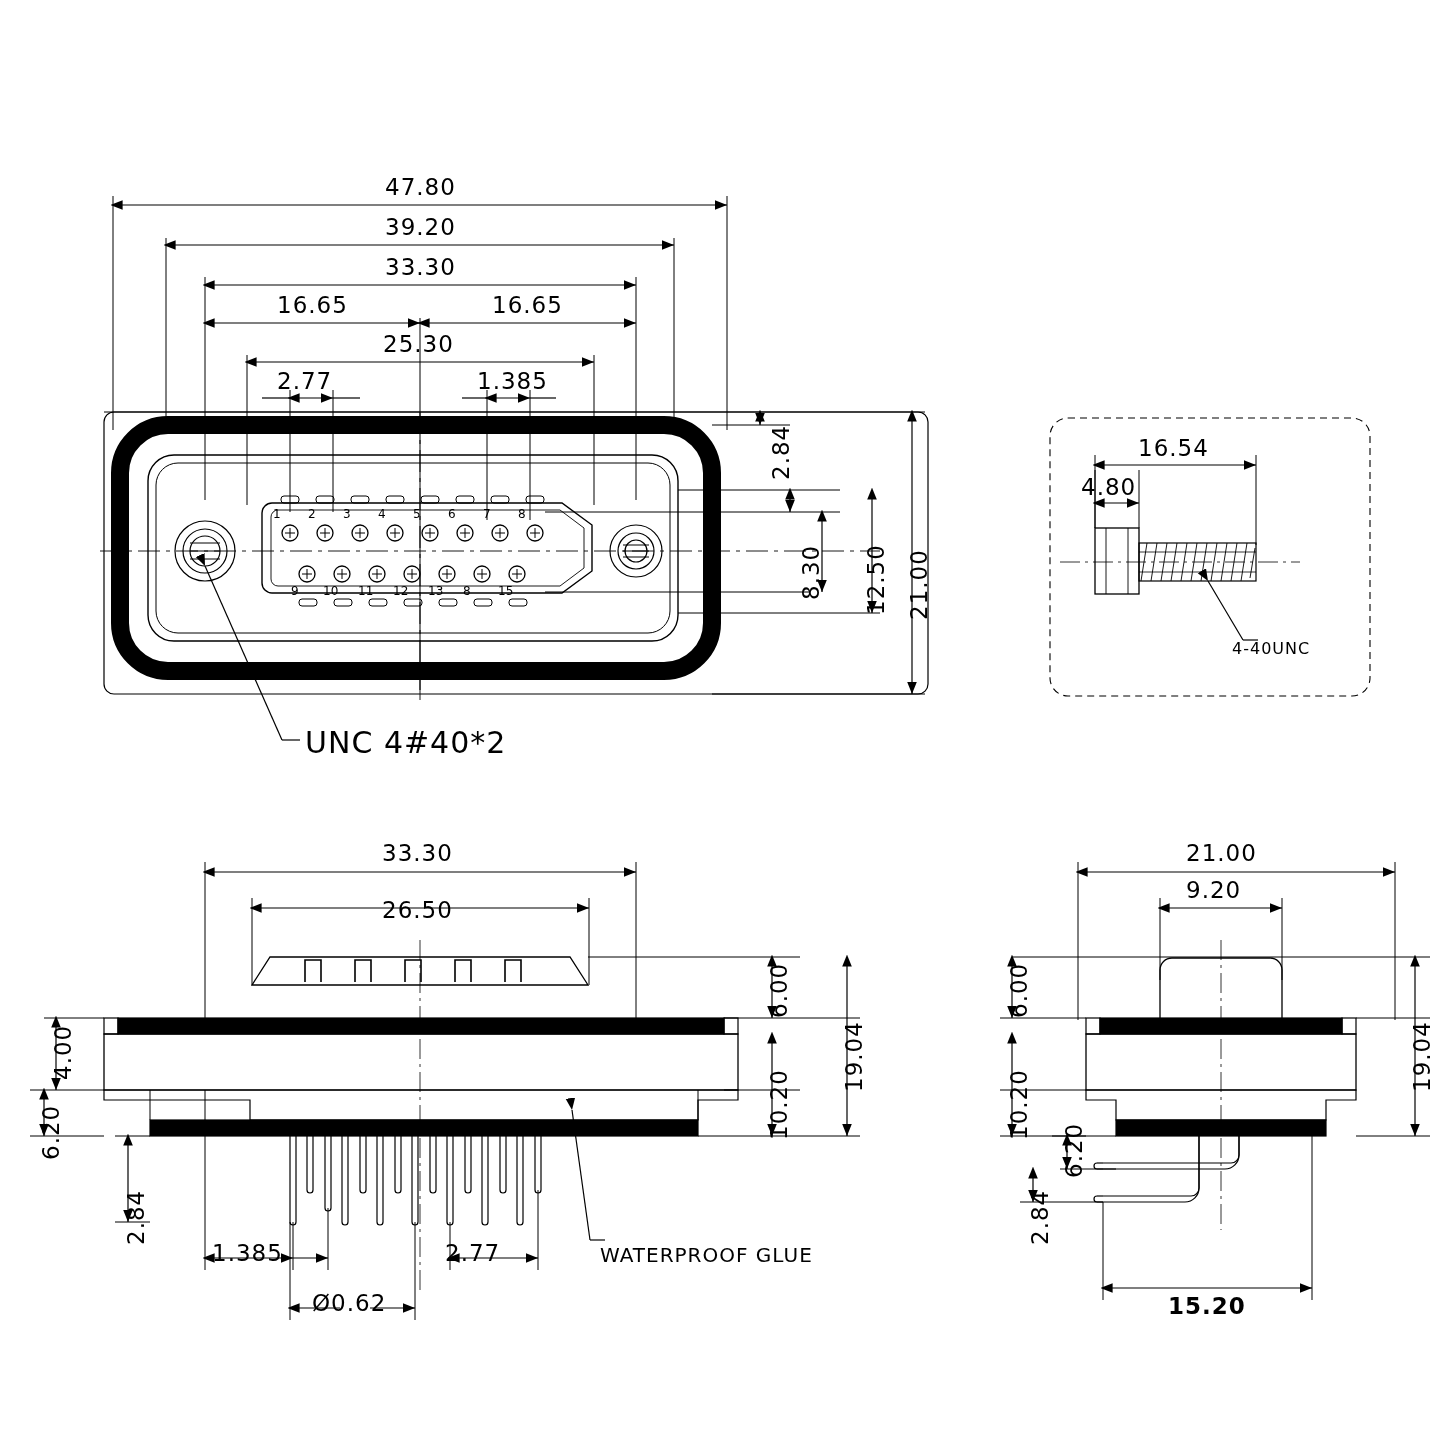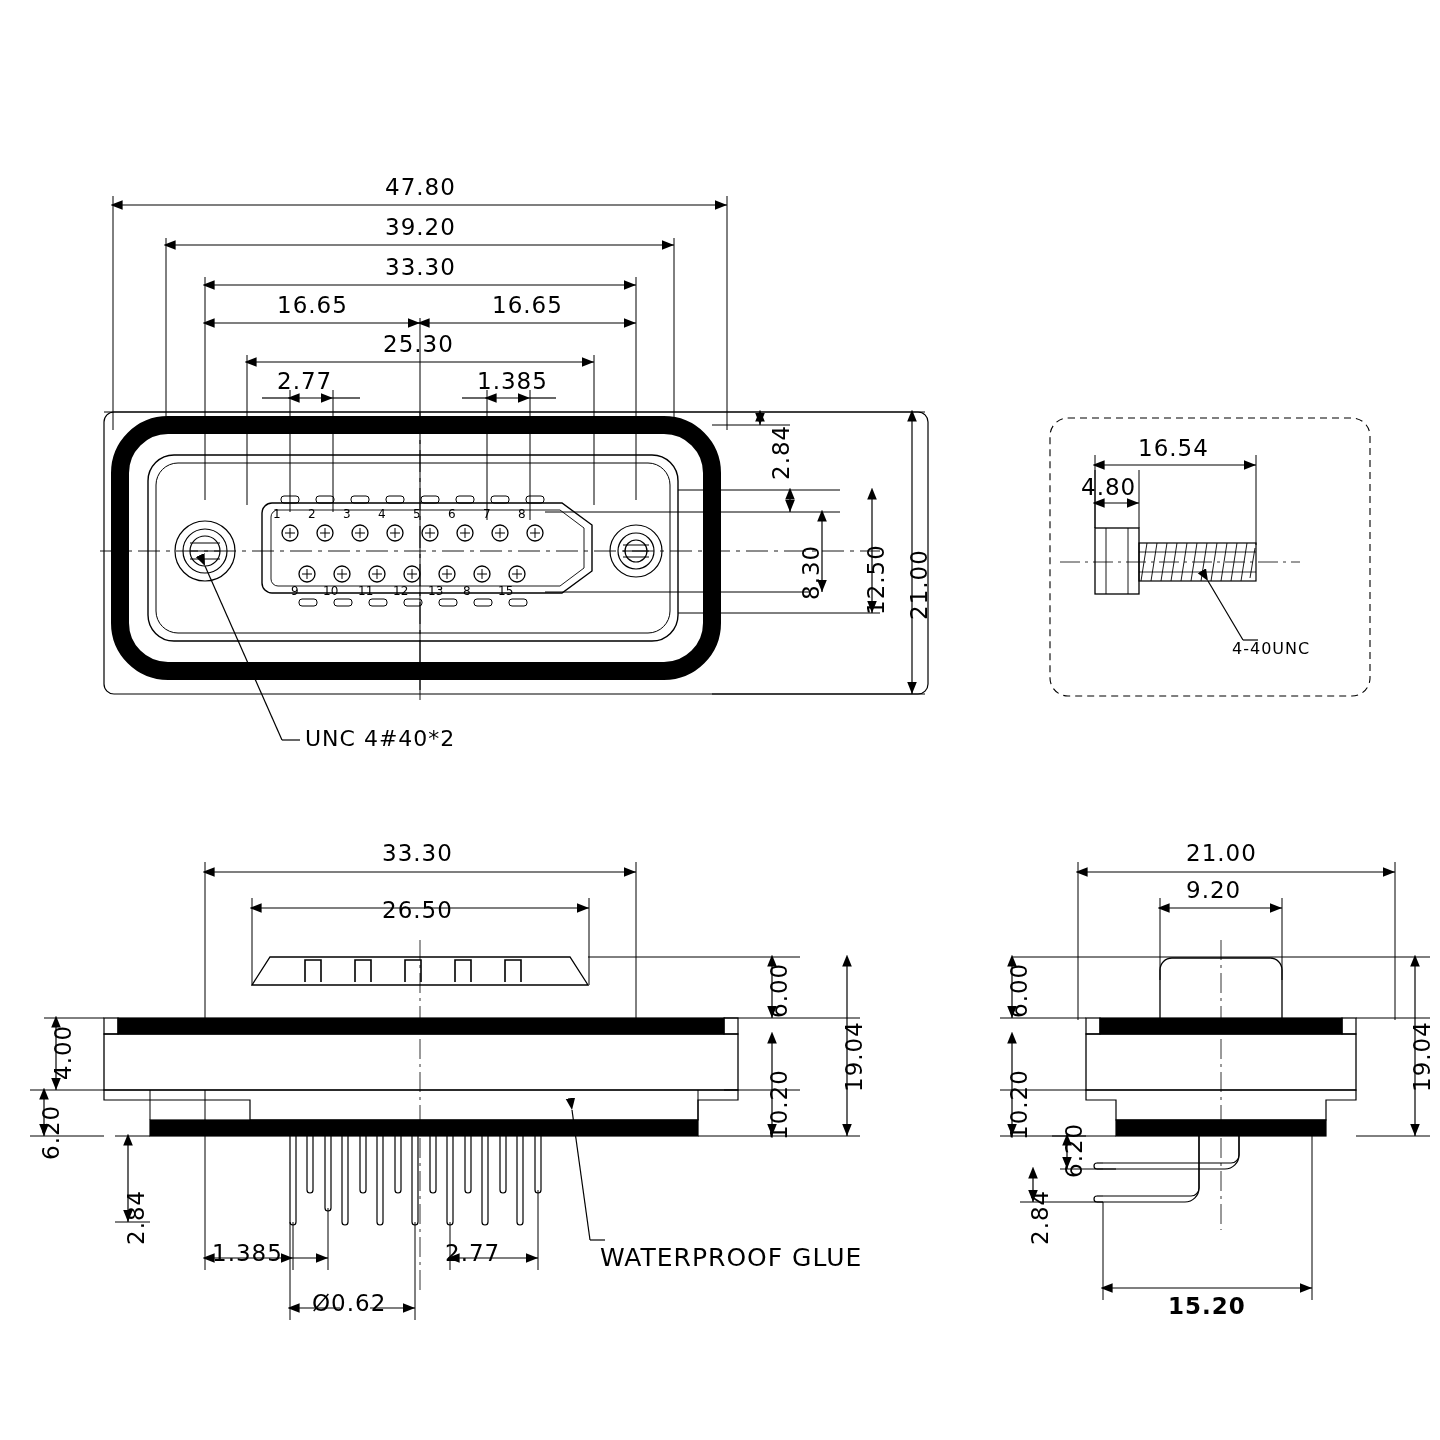--- a/index.html
+++ b/index.html
@@ -460,38 +460,38 @@
   <div class="lbl tiny" style="left:518px; top:508px;">8</div>
 
   <div class="lbl tiny" style="left:291px; top:585px;">9</div>
   <div class="lbl tiny" style="left:323px; top:585px;text-align:right;">10</div>
   <div class="lbl tiny" style="left:358px; top:585px;">11</div>
   <div class="lbl tiny" style="left:393px; top:585px;">12</div>
   <div class="lbl tiny" style="left:428px; top:585px;">13</div>
   <div class="lbl tiny" style="left:463px; top:585px;">8</div>
   <div class="lbl tiny" style="left:498px; top:585px;">15</div>
 
-  <div class="lbl" style="left:305px; top:728px; font-size:22px;">UNC  4#40*2</div>
+  <div class="lbl" style="left:305px; top:728px; font-size:30px;">UNC  4#40*2</div>
 
   <div class="lbl" style="left:1138px; top:437px;">16.54</div>
   <div class="lbl" style="left:1081px; top:476px;">4.80</div>
   <div class="lbl med" style="left:1232px; top:641px;">4-40UNC</div>
 
   <div class="lbl" style="left:382px; top:842px;">33.30</div>
   <div class="lbl" style="left:382px; top:879px;margin-top:20px;">26.50</div>
   <div class="lbl vert" style="left:768px; top:1018px;">6.00</div>
   <div class="lbl vert" style="left:843px; top:1092px;">19.04</div>
   <div class="lbl vert" style="left:768px; top:1140px;">10.20</div>
   <div class="lbl vert" style="left:52px; top:1080px;">4.00</div>
   <div class="lbl vert" style="left:40px; top:1160px;">6.20</div>
   <div class="lbl vert" style="left:125px; top:1245px;">2.84</div>
   <div class="lbl" style="left:212px; top:1242px;">1.385</div>
   <div class="lbl" style="left:445px; top:1242px;">2.77</div>
   <div class="lbl" style="left:312px; top:1292px;">Ø0.62</div>
-  <div class="lbl" style="left:600px; top:1245px; font-size:25px;">WATERPROOF  GLUE</div>
+  <div class="lbl" style="left:600px; top:1245px; font-size:20px;">WATERPROOF  GLUE</div>
 
   <div class="lbl" style="left:1186px; top:842px;">21.00</div>
   <div class="lbl" style="left:1186px; top:879px;">9.20</div>
   <div class="lbl vert" style="left:1008px; top:1018px;">6.00</div>
   <div class="lbl vert" style="left:1411px; top:1092px;">19.04</div>
   <div class="lbl vert" style="left:1008px; top:1140px;">10.20</div>
   <div class="lbl vert" style="left:1063px; top:1178px;">6.20</div>
   <div class="lbl vert" style="left:1029px; top:1245px;">2.84</div>
   <div class="lbl" style="left:1168px; top:1295px;font-weight:bold;">15.20</div>
 

